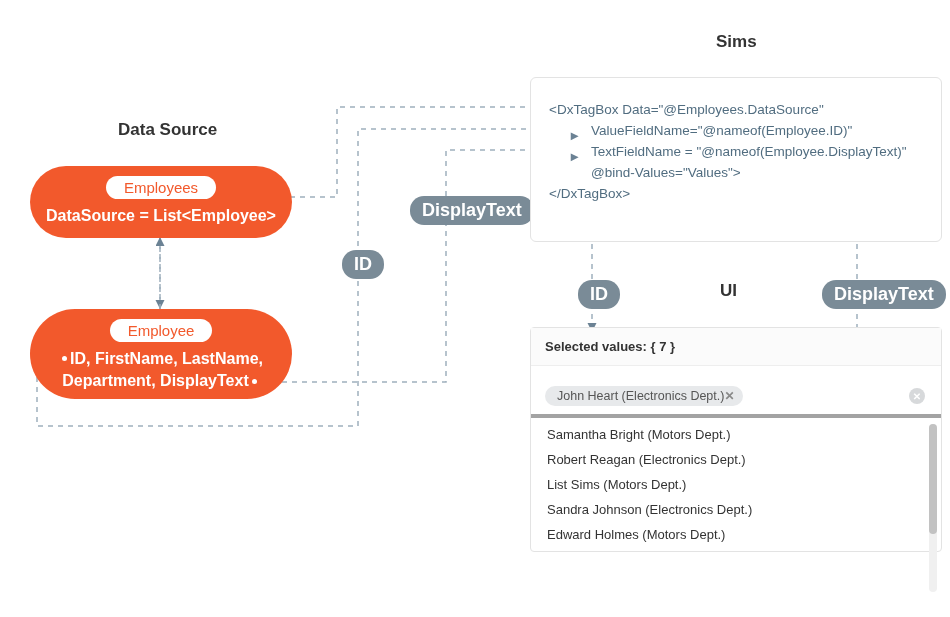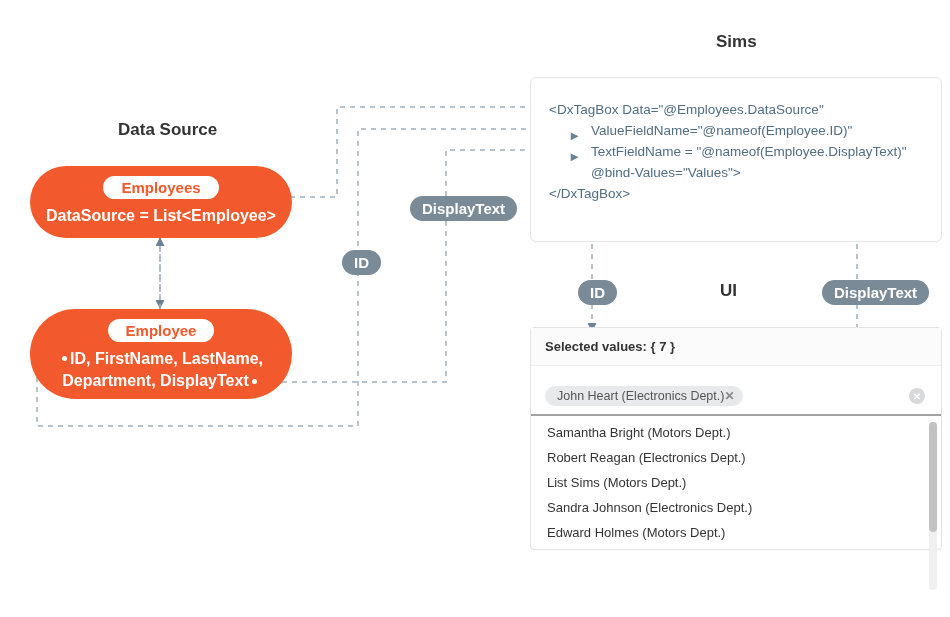--- a/index.html
+++ b/index.html
@@ -29,21 +29,21 @@
     position: absolute;
     background: #f2592c;
     color: #fff;
     border-radius: 60px;
     text-align: center;
   }
   .orange-blob .pill {
     display: inline-block;
     background: #fff;
     color: #f2592c;
-    font-weight: 700;
+    font-weight: 400;
     border-radius: 16px;
     padding: 3px 18px;
     font-size: 15px;
     margin-top: 10px;
   }
   .orange-blob .sub {
     color: #fff;
     font-size: 16px;
     font-weight: 600;
     padding: 6px 16px 12px;
@@ -71,21 +71,21 @@
     left: 22px;
     top: 4px;
     color: #6b8294;
     font-weight: 700;
     font-size: 14px;
   }
   .gray-badge {
     position: absolute;
     background: #7a8b97;
     color: #fff;
-    font-size: 15px;
+    font-size: 18px;
     font-weight: 600;
     padding: 4px 12px;
     border-radius: 14px;
   }
   .ui-panel {
     position: absolute;
     left: 530px;
     top: 327px;
     width: 412px;
     border: 1px solid #e3e3e3;
@@ -129,21 +129,21 @@
     border-radius: 50%;
     background: #d7d9db;
     color: #fff;
     display: flex;
     align-items: center;
     justify-content: center;
     font-size: 10px;
     font-weight: 700;
   }
   .dropdown {
-    border-top: 2px solid #a3a3a3;
+    border-top: 4px solid #a3a3a3;
     position: relative;
   }
   .dropdown .list {
     max-height: 180px;
     overflow: hidden;
     padding: 4px 0;
   }
   .dropdown .item {
     font-size: 13px;
     color: #333;

